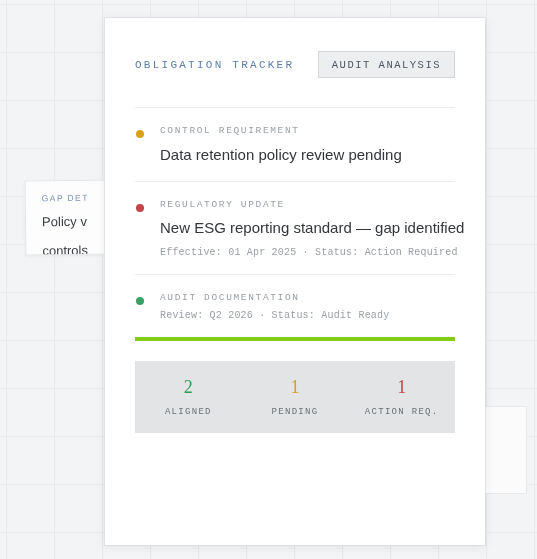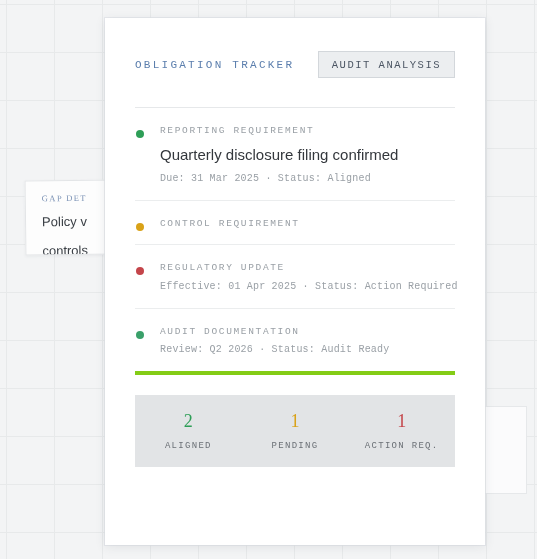--- a/index.html
+++ b/index.html
@@ -38,21 +38,21 @@
     left: 25px;
     top: 180px;
     width: 92px;
     height: 75px;
     padding: 12px 0 0 16px;
     box-sizing: border-box;
     overflow: hidden;
     transform: rotate(-0.7deg);
   }
   .ghost-left .gl-kicker {
-    font-family: Liberation Serif, serif;
+    font-family: Liberation Sans, sans-serif;
     font-size: 8.5px;
     letter-spacing: 1.4px;
     color: #7b92b5;
     white-space: nowrap;
   }
   .ghost-left .gl-line {
     font-size: 13px;
     color: #3a3f45;
     white-space: nowrap;
     margin-top: 9px;
@@ -197,35 +197,31 @@
 <div class="card">
 
   <div class="card-header">
     <div class="card-title">OBLIGATION TRACKER</div>
     <button class="live-btn">AUDIT ANALYSIS</button>
   </div>
   <div class="header-rule"></div>
 
   <div class="ob-list">
 
-    <div class="ob-item">
-      <span class="ob-dot" style="background:#2e9e57"></span>
-      <div class="ob-kicker">REPORTING REQUIREMENT</div>
-      <div class="ob-title">Quarterly disclosure filing confirmed</div>
-      <div class="ob-meta">Due: 31 Mar 2025 · Status: Aligned</div>
-    </div>
 
     <div class="ob-item">
       <span class="ob-dot" style="background:#d9a218"></span>
       <div class="ob-kicker">CONTROL REQUIREMENT</div>
+      <div class="ob-title">Data retention policy review pending</div>
     </div>
 
     <div class="ob-item">
       <span class="ob-dot" style="background:#c4454a"></span>
       <div class="ob-kicker">REGULATORY UPDATE</div>
+      <div class="ob-title">New ESG reporting standard — gap identified</div>
       <div class="ob-meta">Effective: 01 Apr 2025 · Status: Action Required</div>
     </div>
 
     <div class="ob-item last">
       <span class="ob-dot" style="background:#3aa06a"></span>
       <div class="ob-kicker">AUDIT DOCUMENTATION</div>
       <div class="ob-meta">Review: Q2 2026 · Status: Audit Ready</div>
     </div>
 
   </div>

